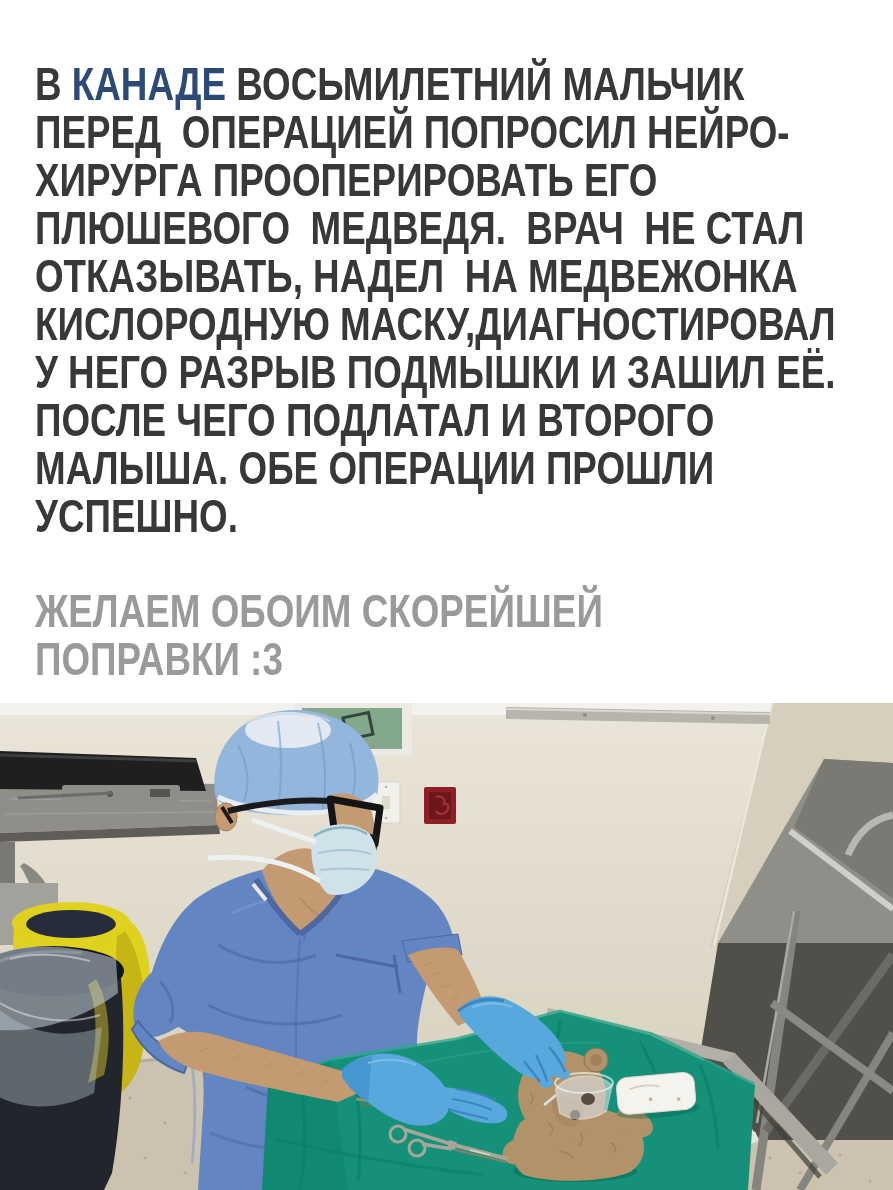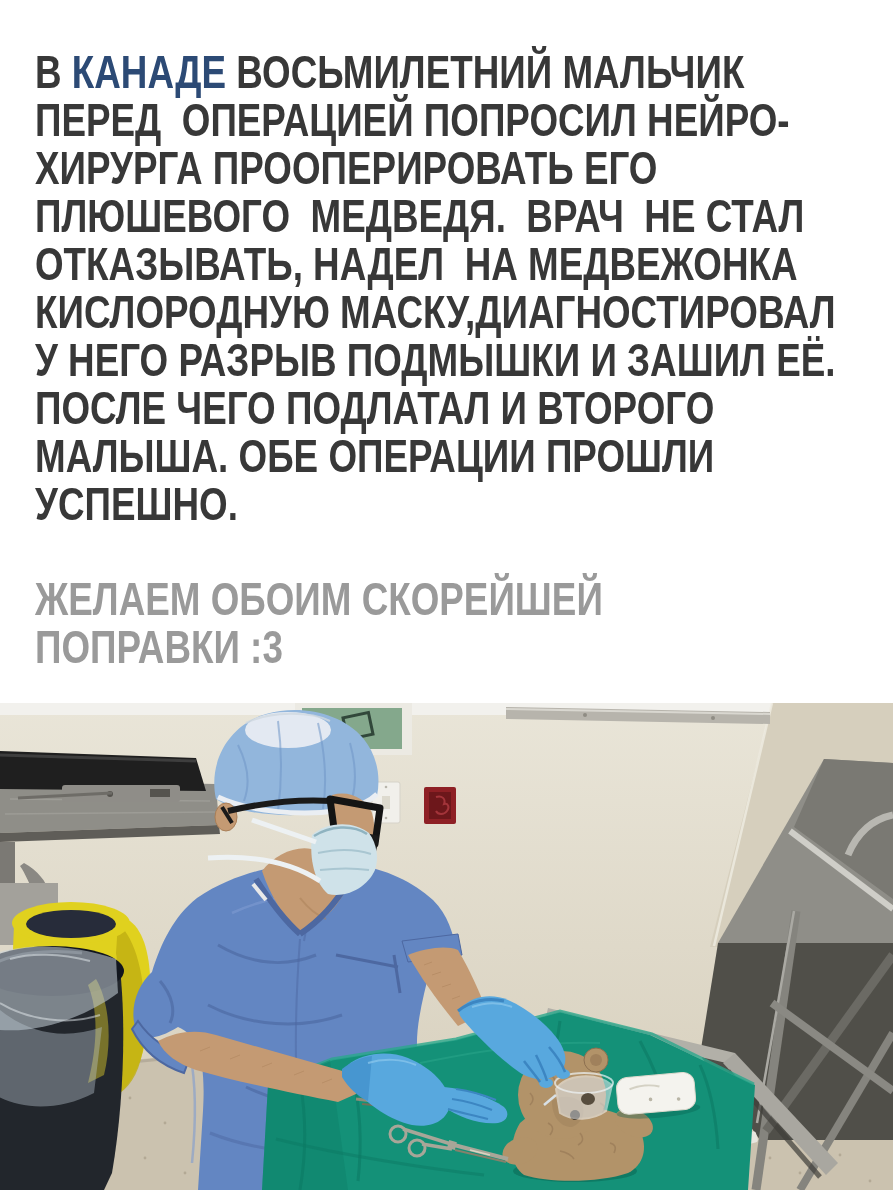--- a/index.html
+++ b/index.html
@@ -1,18 +1,18 @@
 <!DOCTYPE html>
 <html style="--c-panelBg: #ffffff; --c-textBody: #383838; --c-textHighlight: #2c4a75; --c-textFooter: #9a9a9a; --c-wallLight: #f2f1ed; --c-wallLight2: #e9e5d8; --c-wallDark: #d5cdba; --c-steel: #8f8e88; --c-steelDark: #5f5d58; --c-pad: #1f1f1f; --c-bracket: #8f8d88; --c-alarm: #8e2025; --c-alarmDark: #6d171b; --c-sign: #84a88c; --c-signDark: #31473a; --c-floor: #cbc2af; --c-floorDark: #b3a995; --c-bag: #e0d11e; --c-bagDark: #bfae12; --c-bin: #22262c; --c-binOpen: #12161e; --c-scrubs: #6386c2; --c-scrubsDark: #4d68a1; --c-scrubsLight: #7e9bd0; --c-skin: #c49a73; --c-skinDark: #a97f58; --c-cap: #92b6dc; --c-capLight: #eaeef3; --c-maskBlue: #cfe2e9; --c-maskShade: #a9c6d1; --c-glove: #58a8de; --c-gloveDark: #3c86c2; --c-drape: #149178; --c-drapeDark: #0c7a64; --c-drapeLight: #2ba78c; --c-bear: #b29369; --c-bearDark: #8d7050; --c-dressing: #f4f3ee; --c-dark: #504f49; --c-tube: #85847e; --c-tubeDark: #6b6a64; --c-instrument: #a8a698;"><head>
 <meta charset="utf-8">
 <style>
   html,body { margin:0; padding:0; background:#ffffff; }
   .page { position:relative; width:893px; height:1190px; overflow:hidden; background:#ffffff;
           font-family:"Liberation Sans","DejaVu Sans",sans-serif; }
-  .text-panel { position:absolute; top:0; left:0; width:893px; height:703px; background:var(--c-panelBg,#fff); }
+  .text-panel { position:absolute; top:12px; left:0; width:893px; height:703px; background:var(--c-panelBg,#fff); }
   .headline {
     position:absolute; top:48px; left:35px; width:1120px;
     transform:scaleX(0.8); transform-origin:0 0;
     font-weight:700; font-size:46px; line-height:48px;
     color:var(--c-textBody,#383838); white-space:pre-wrap; letter-spacing:0px;
   }
   .headline .hl { color:var(--c-textHighlight,#2c4a75); }
   .wish {
     position:absolute; top:575px; left:35px; width:1120px;
     transform:scaleX(0.8); transform-origin:0 0;

